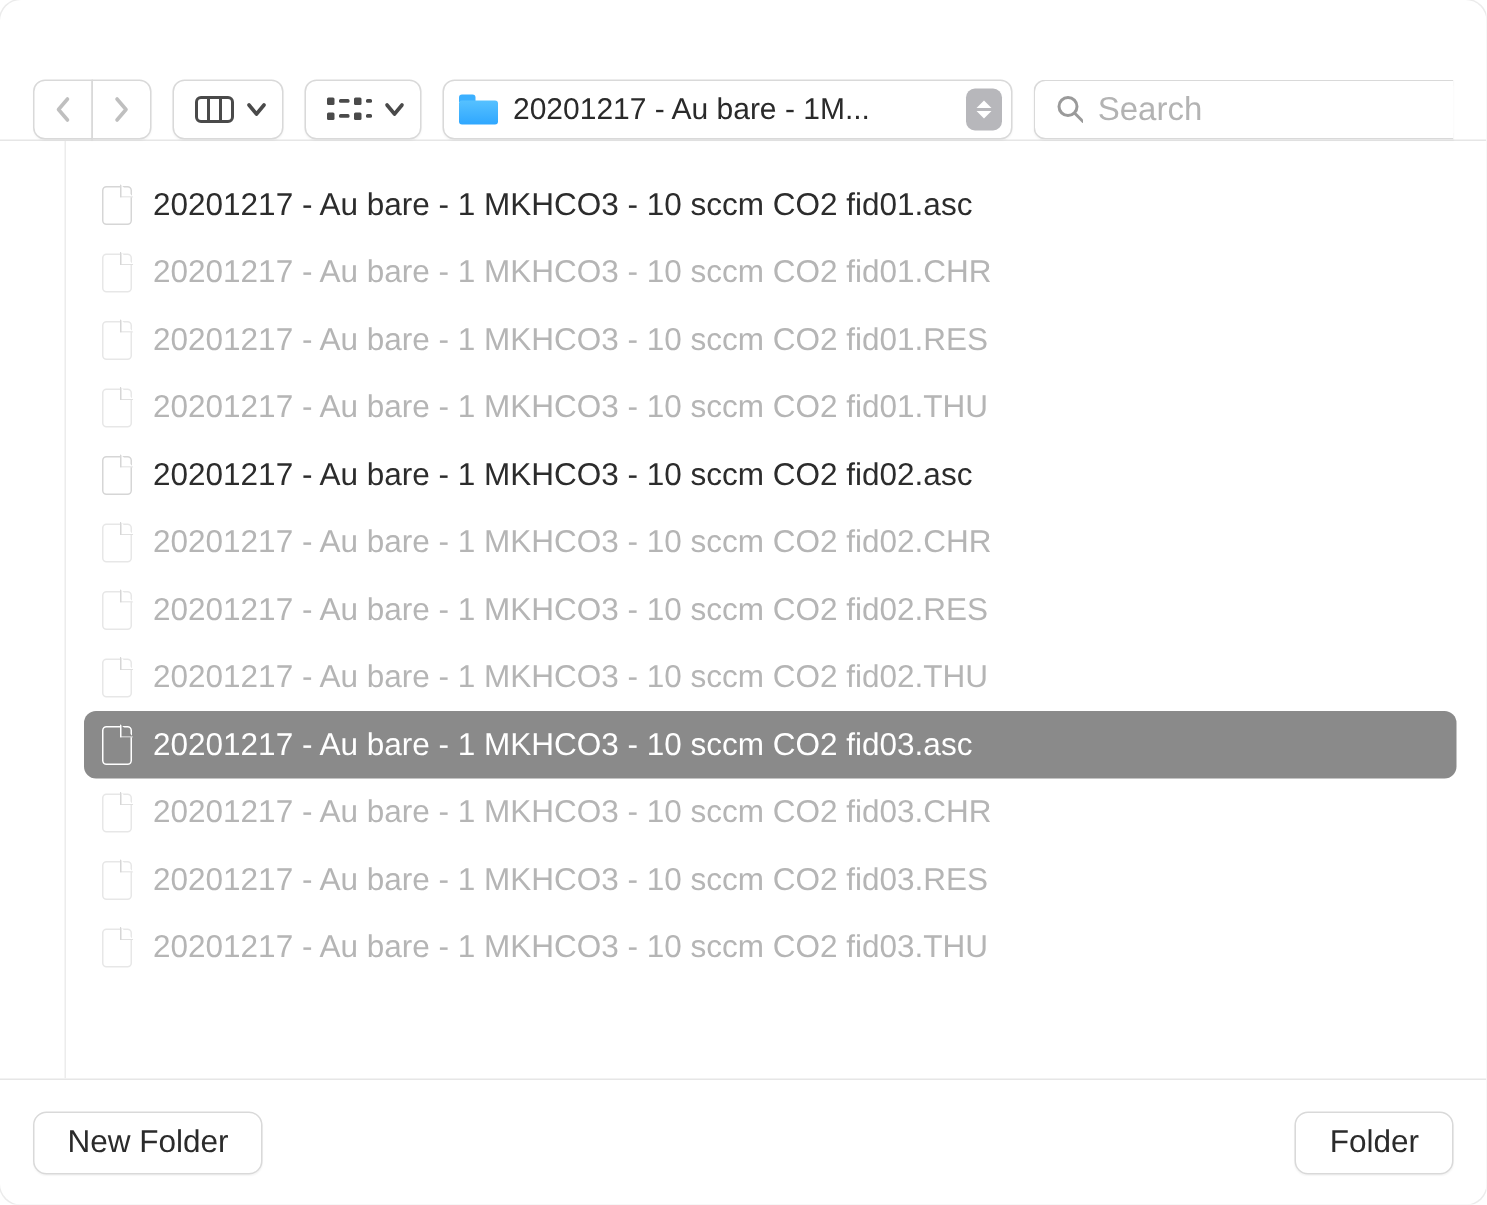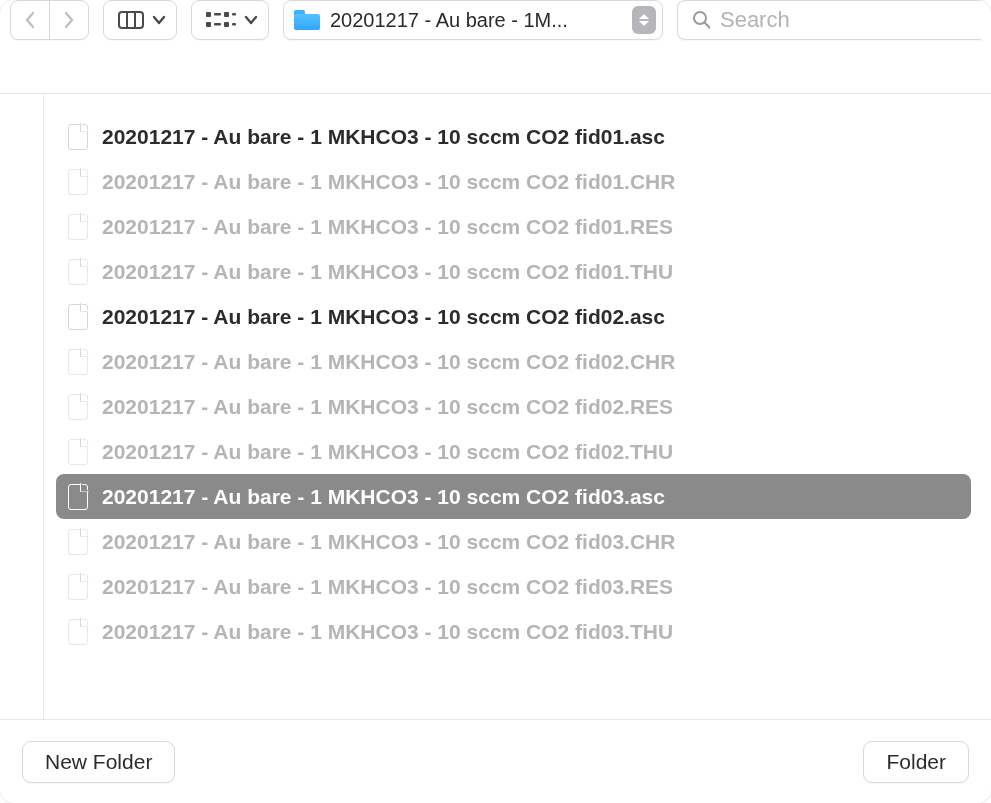--- a/index.html
+++ b/index.html
@@ -3,21 +3,21 @@
 <meta charset="utf-8">
 <style>
   * { box-sizing: border-box; margin: 0; padding: 0; }
   html, body { width: 991px; height: 803px; font-family: -apple-system, "Helvetica Neue", Arial, sans-serif; background: #fff; }
   .window {
     width: 991px; height: 803px; background: #fff; border-radius: 14px; overflow: hidden;
     box-shadow: 0 0 0 1px rgba(0,0,0,0.08); position: relative; display: flex; flex-direction: column;
   }
   
   .toolbar {
-    height: 94px; display: flex; align-items: flex-start; gap: 14px; padding: 0 10px;
+    height: 94px; display: flex; align-items: flex-end; gap: 14px; padding: 0 22px;
     border-bottom: 1px solid #e6e6e6;
   }
   .btn-group { display: flex; }
   .tb-btn {
     height: 40px; background: #fff; border: 1px solid #d9d9d9; border-radius: 8px;
     display: flex; align-items: center; justify-content: center; padding: 0 12px;
     box-shadow: 0 1px 1px rgba(0,0,0,0.03);
   }
   .tb-btn.seg-l { border-top-right-radius: 0; border-bottom-right-radius: 0; }
   .tb-btn.seg-r { border-top-left-radius: 0; border-bottom-left-radius: 0; margin-left: -1px; }
@@ -57,21 +57,21 @@
     border:none; outline:none; font-size:22px; color:#333; width:100%; background:transparent;
   }
   .search-box input::placeholder { color:#b3b3b3; }
 
   
   .body { flex:1; display:flex; overflow:hidden; }
   .side-gutter { width:44px; border-right:1px solid #ececec; }
   .file-pane { flex:1; overflow-y:auto; padding: 20px 20px 0 12px; }
   .row {
     height: 45px; display:flex; align-items:center; gap:14px; padding: 0 12px; border-radius:8px;
-    font-size: 21px; color:#2c2c2c; white-space:nowrap; cursor:default;font-weight:bold;
+    font-size: 21px; color:#2c2c2c; white-space:nowrap; cursor:default;
   }
   .row.dim { color:#b5b5b5; }
   .row.sel { background:#8a8a8a; color:#fff; }
   .file-ic { width:20px; height:26px; flex:0 0 20px; position:relative; }
   .file-ic .sheet {
     position:absolute; inset:0; border:1.5px solid #d6d6d6; border-radius:3px; background:#fff;
   }
   .file-ic .fold {
     position:absolute; right:-1px; top:-1px; width:9px; height:9px; background:#fff;
     border-left:1.5px solid #d6d6d6; border-bottom:1.5px solid #d6d6d6;

